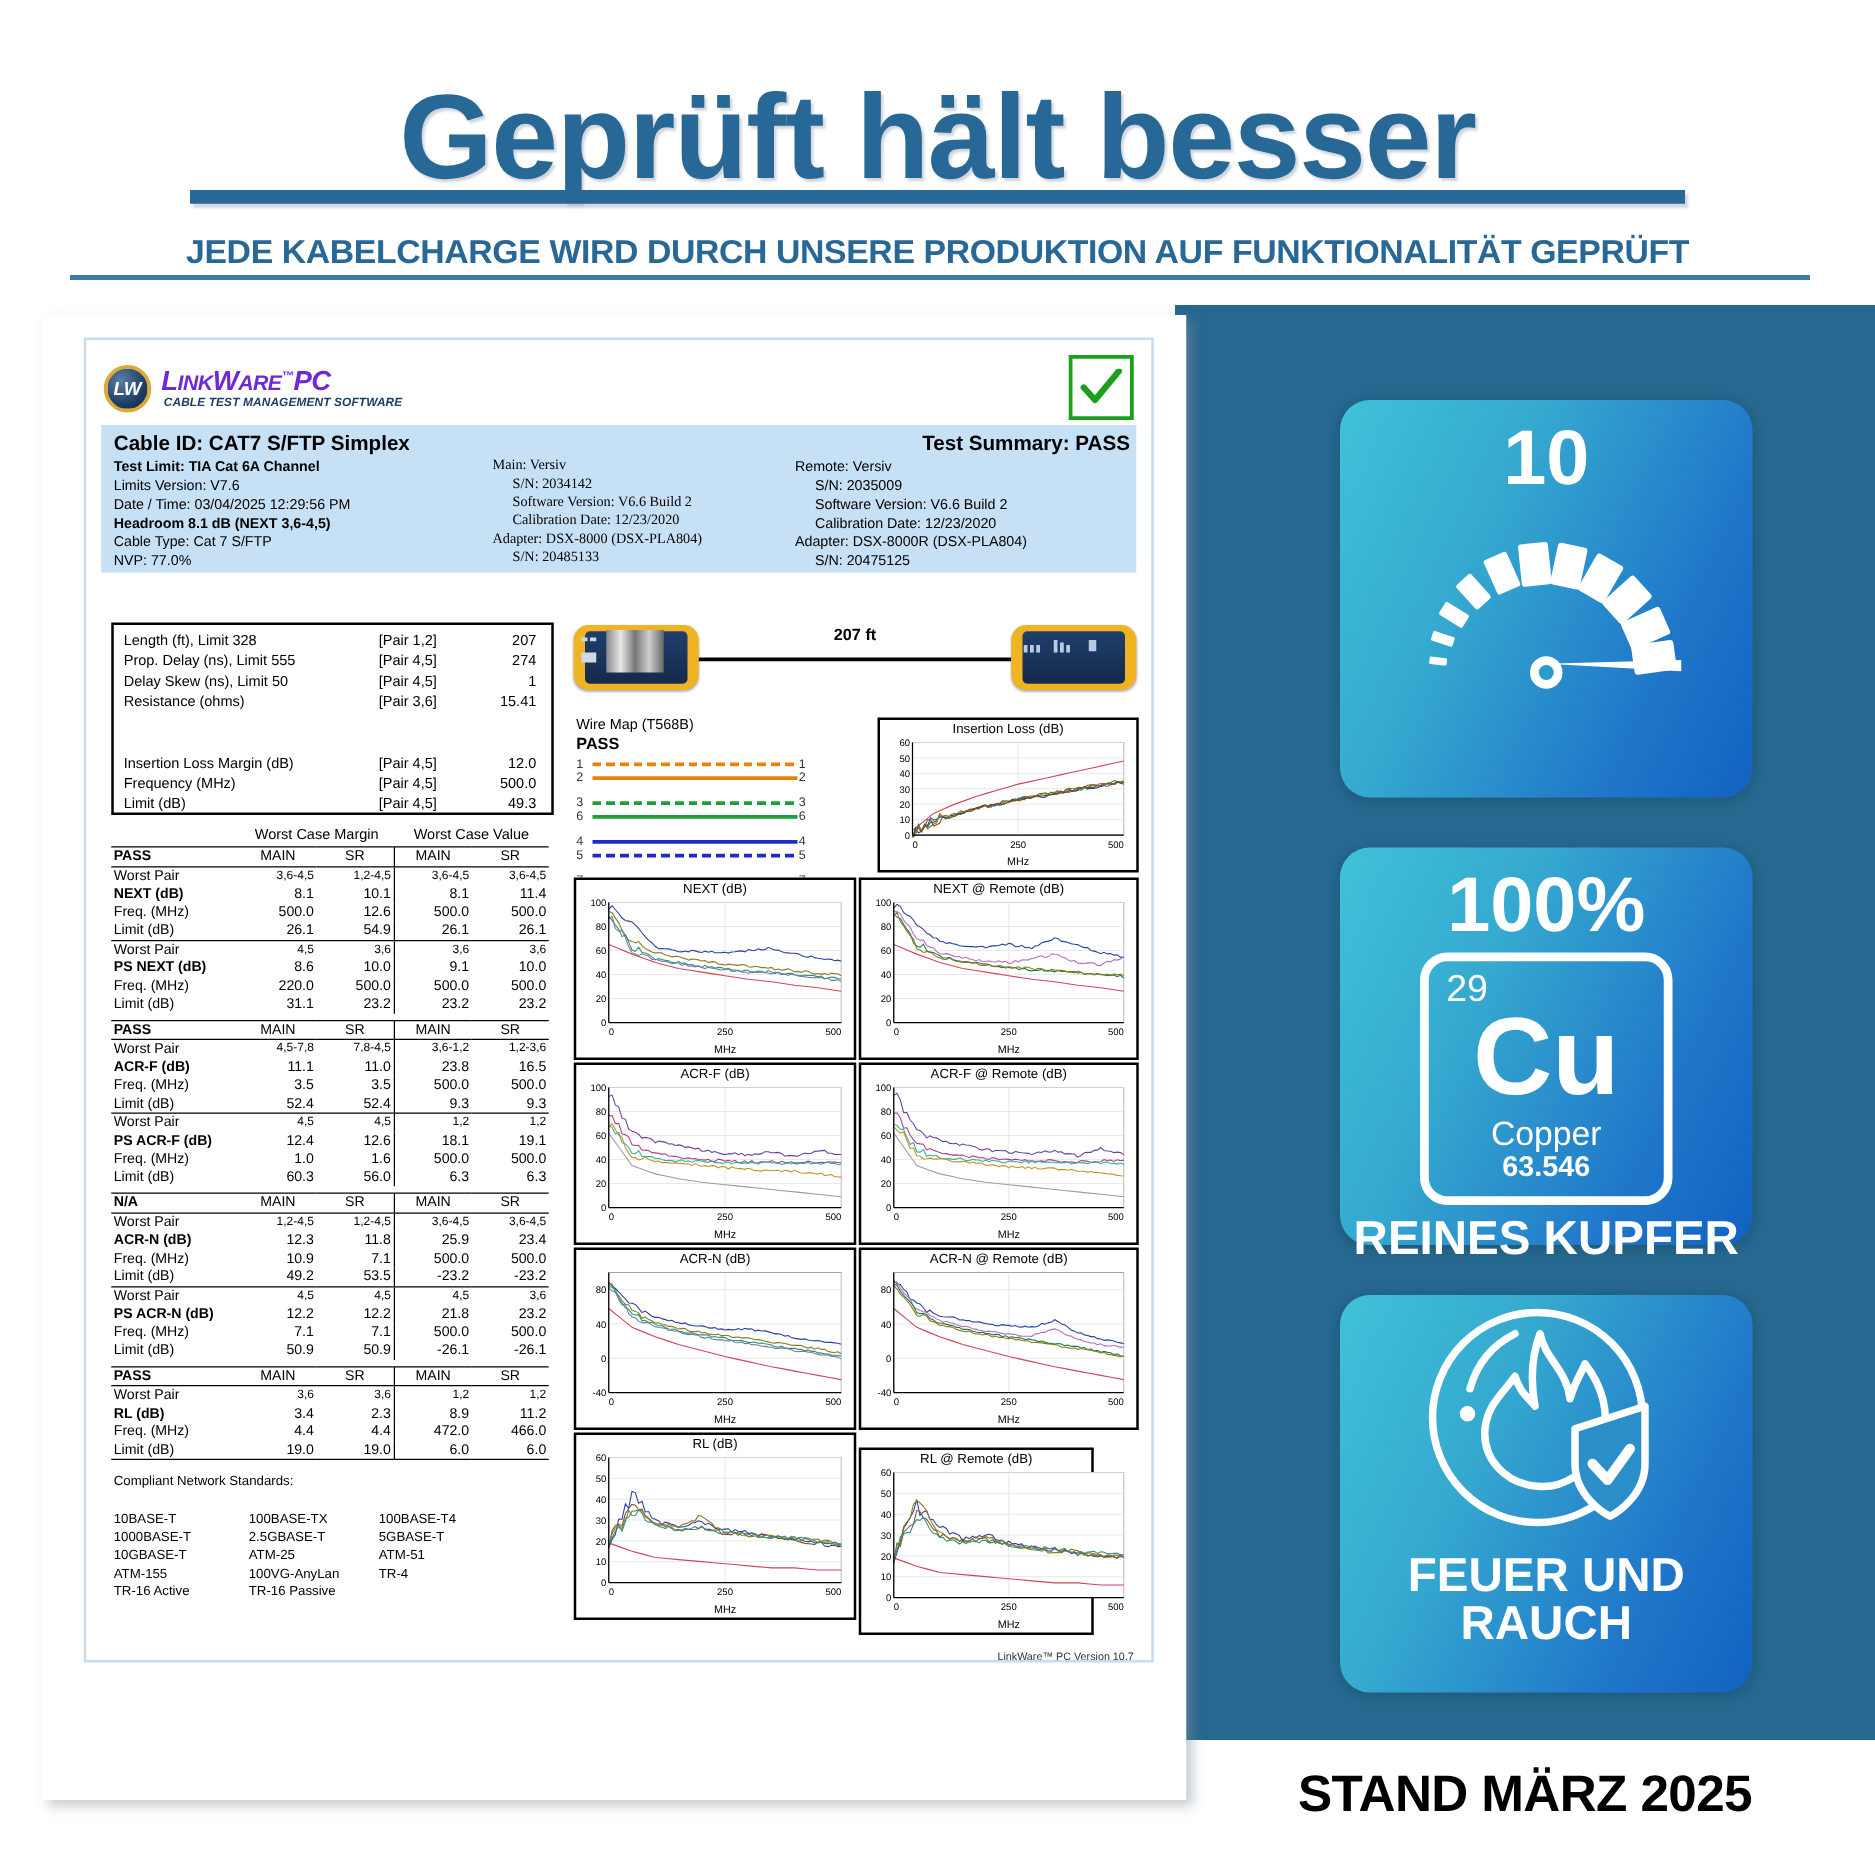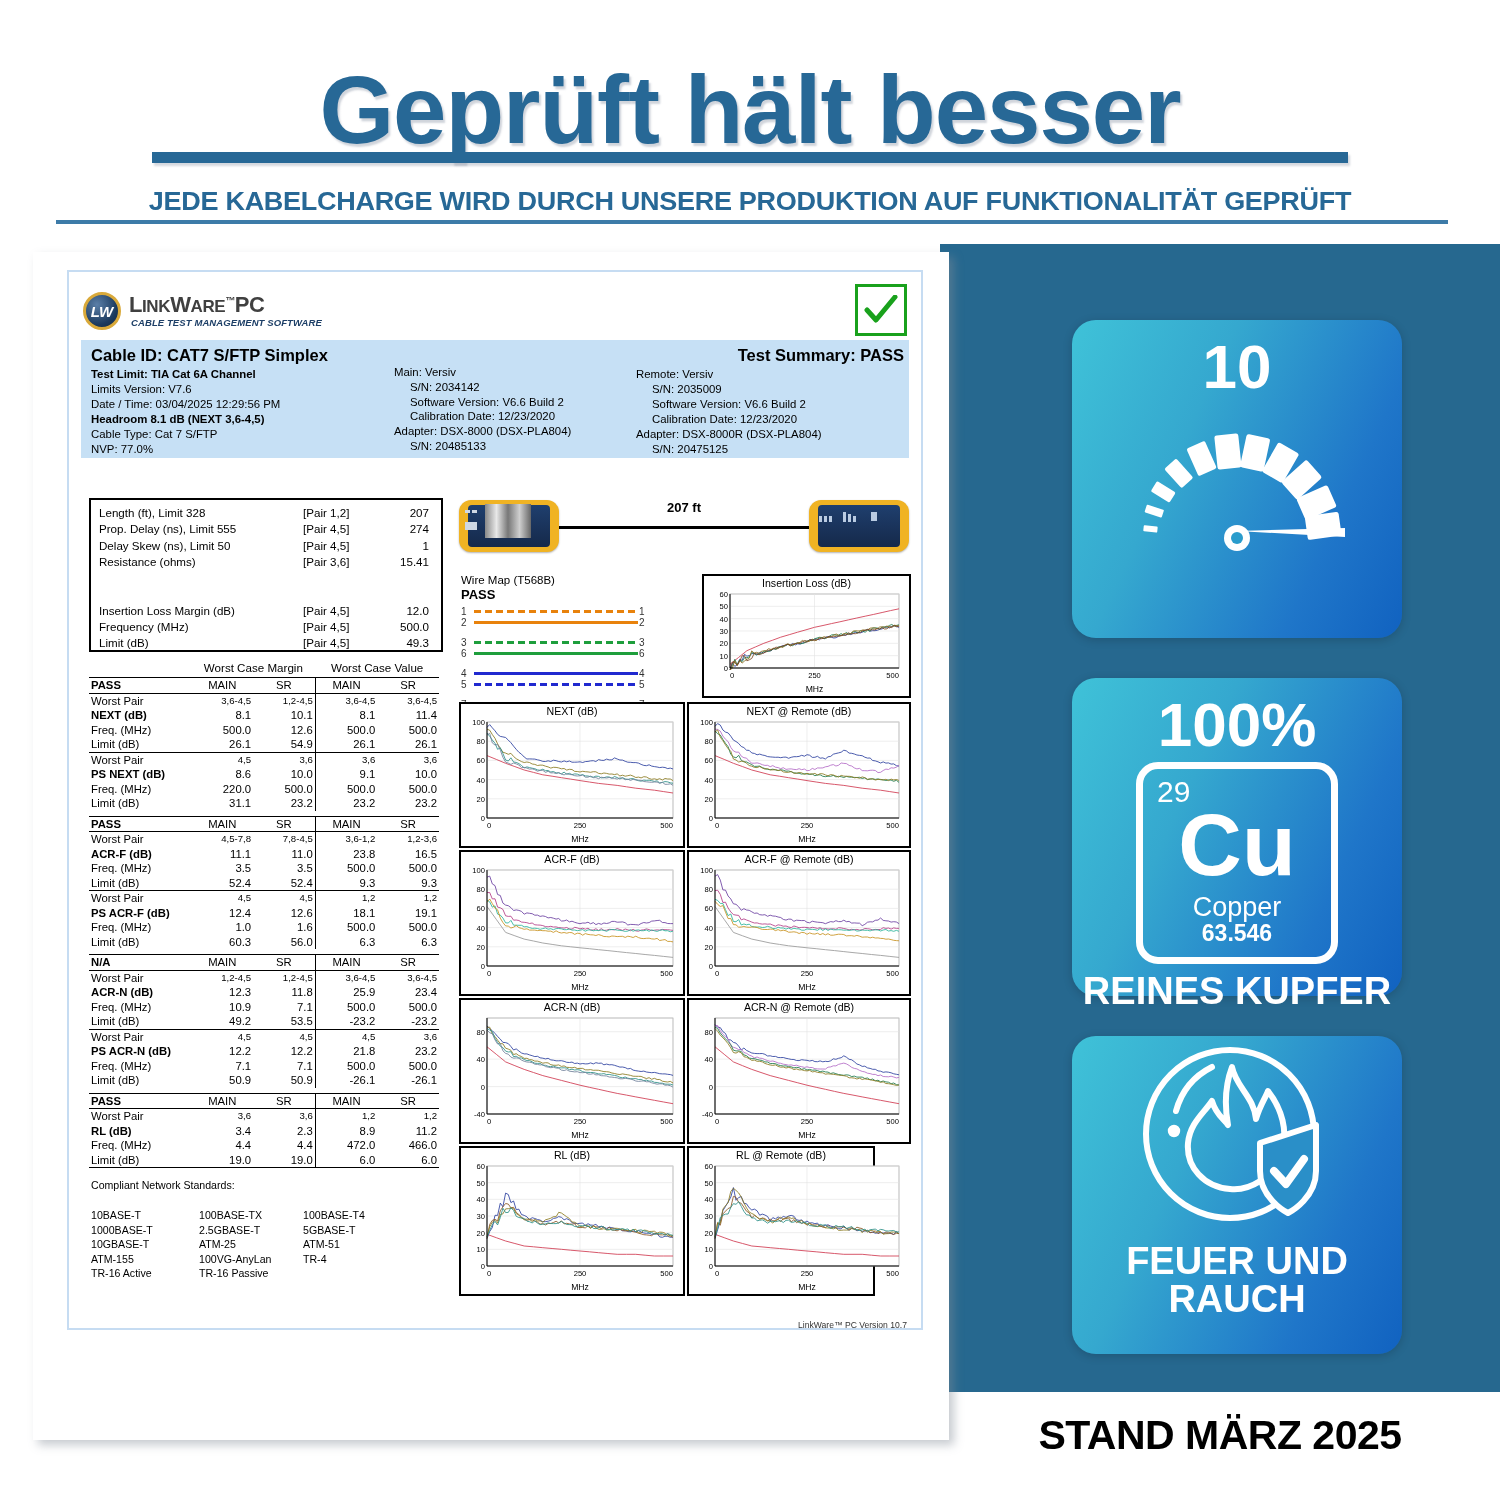--- a/index.html
+++ b/index.html
@@ -80,39 +80,39 @@
     border:2px solid #c6dcf2;background:#fff;
   }
   .lw-logo{position:absolute;left:14px;top:16px;width:300px;height:46px;}
   .lw-badge{
     position:absolute;left:0;top:4px;width:38px;height:38px;border-radius:50%;
     background:radial-gradient(circle at 34% 30%,#5b7fa8,#1b3a5e 65%,#12263d);
     border:3px solid #d9a93a;box-sizing:border-box;
     color:#fff;font-size:15px;font-weight:bold;font-style:italic;
     display:flex;align-items:center;justify-content:center;
   }
-  .lw-text1{position:absolute;left:46px;top:4px;font-size:22px;font-weight:bold;color:#404040;letter-spacing:-.4px;}
+  .lw-text1{position:absolute;left:46px;top:4px;font-size:22px;font-weight:bold;font-style:italic;color:#6d28d9;letter-spacing:-.4px;}
   .lw-tm{font-size:10px;vertical-align:super;}
   .lw-text2{position:absolute;left:48px;top:29px;font-size:9.5px;font-weight:bold;font-style:italic;color:#1d3f67;letter-spacing:.1px;}
 
   .pass-check{
     position:absolute;right:14px;top:12px;width:46px;height:46px;
     border:3px solid #19a11c;background:#fff;
     display:flex;align-items:center;justify-content:center;
   }
   .pass-check svg{display:block;}
 
   .hdr-band{
     position:absolute;left:12px;top:68px;width:828px;height:118px;
     background:#c6e0f5;
     font-size:11.4px;color:#000;line-height:1.30;
   }
   .hdr-col{position:absolute;top:5px;}
   .hdr-col.c1{left:10px;width:300px;}
-  .hdr-col.c2{left:313px;width:244px;}
+  .hdr-col.c2{left:313px;width:244px;font-family:Liberation Serif, serif;}
   .hdr-col.c3{left:555px;width:268px;}
   .hdr-title{font-size:16.5px;font-weight:bold;margin-bottom:1px;}
   .hdr-title.right{text-align:right;}
   .b{font-weight:bold;}
   .ind{padding-left:16px;}
 
   
   .meas-box{
     position:absolute;left:20px;top:226px;width:350px;height:150px;
     border:2px solid #000;font-size:11.6px;
@@ -976,21 +976,21 @@
               <text x="24" y="40.33333333333334" font-size="7.6" text-anchor="end" fill="#000" font-family="Liberation Sans,sans-serif">40</text>
               <text x="24" y="23.666666666666657" font-size="7.6" text-anchor="end" fill="#000" font-family="Liberation Sans,sans-serif">50</text>
               <text x="24" y="7" font-size="7.6" text-anchor="end" fill="#000" font-family="Liberation Sans,sans-serif">60</text>
               <text x="26" y="114" font-size="7.6" text-anchor="start" fill="#000" font-family="Liberation Sans,sans-serif">0</text>
               <text x="119" y="114" font-size="7.6" text-anchor="middle" fill="#000" font-family="Liberation Sans,sans-serif">250</text>
               <text x="212" y="114" font-size="7.6" text-anchor="end" fill="#000" font-family="Liberation Sans,sans-serif">500</text>
               <text x="119" y="128" font-size="8.6" text-anchor="middle" fill="#000" font-family="Liberation Sans,sans-serif">MHz</text>
             </svg>
           </div>
         </div>
-        <div class="chart" style="left: 228px; top: 572px; width: 188px; height: 150px;">
+        <div class="chart" style="left: 228px; top: 584px; width: 188px; height: 150px;">
           <div class="chart-title">RL @ Remote (dB)</div>
           <div>
             <svg width="218" height="130" viewBox="0 0 218 130">
               <rect x="26" y="4" width="184" height="100" fill="#fff" stroke="#999" stroke-width="0.7"></rect>
               <line x1="26" y1="104" x2="210" y2="104" stroke="#e2e2e2" stroke-width="0.6"></line>
               <line x1="26" y1="87.33333333333334" x2="210" y2="87.33333333333334" stroke="#e2e2e2" stroke-width="0.6"></line>
               <line x1="26" y1="70.66666666666667" x2="210" y2="70.66666666666667" stroke="#e2e2e2" stroke-width="0.6"></line>
               <line x1="26" y1="54" x2="210" y2="54" stroke="#e2e2e2" stroke-width="0.6"></line>
               <line x1="26" y1="37.33333333333334" x2="210" y2="37.33333333333334" stroke="#e2e2e2" stroke-width="0.6"></line>
               <line x1="26" y1="20.666666666666657" x2="210" y2="20.666666666666657" stroke="#e2e2e2" stroke-width="0.6"></line>

